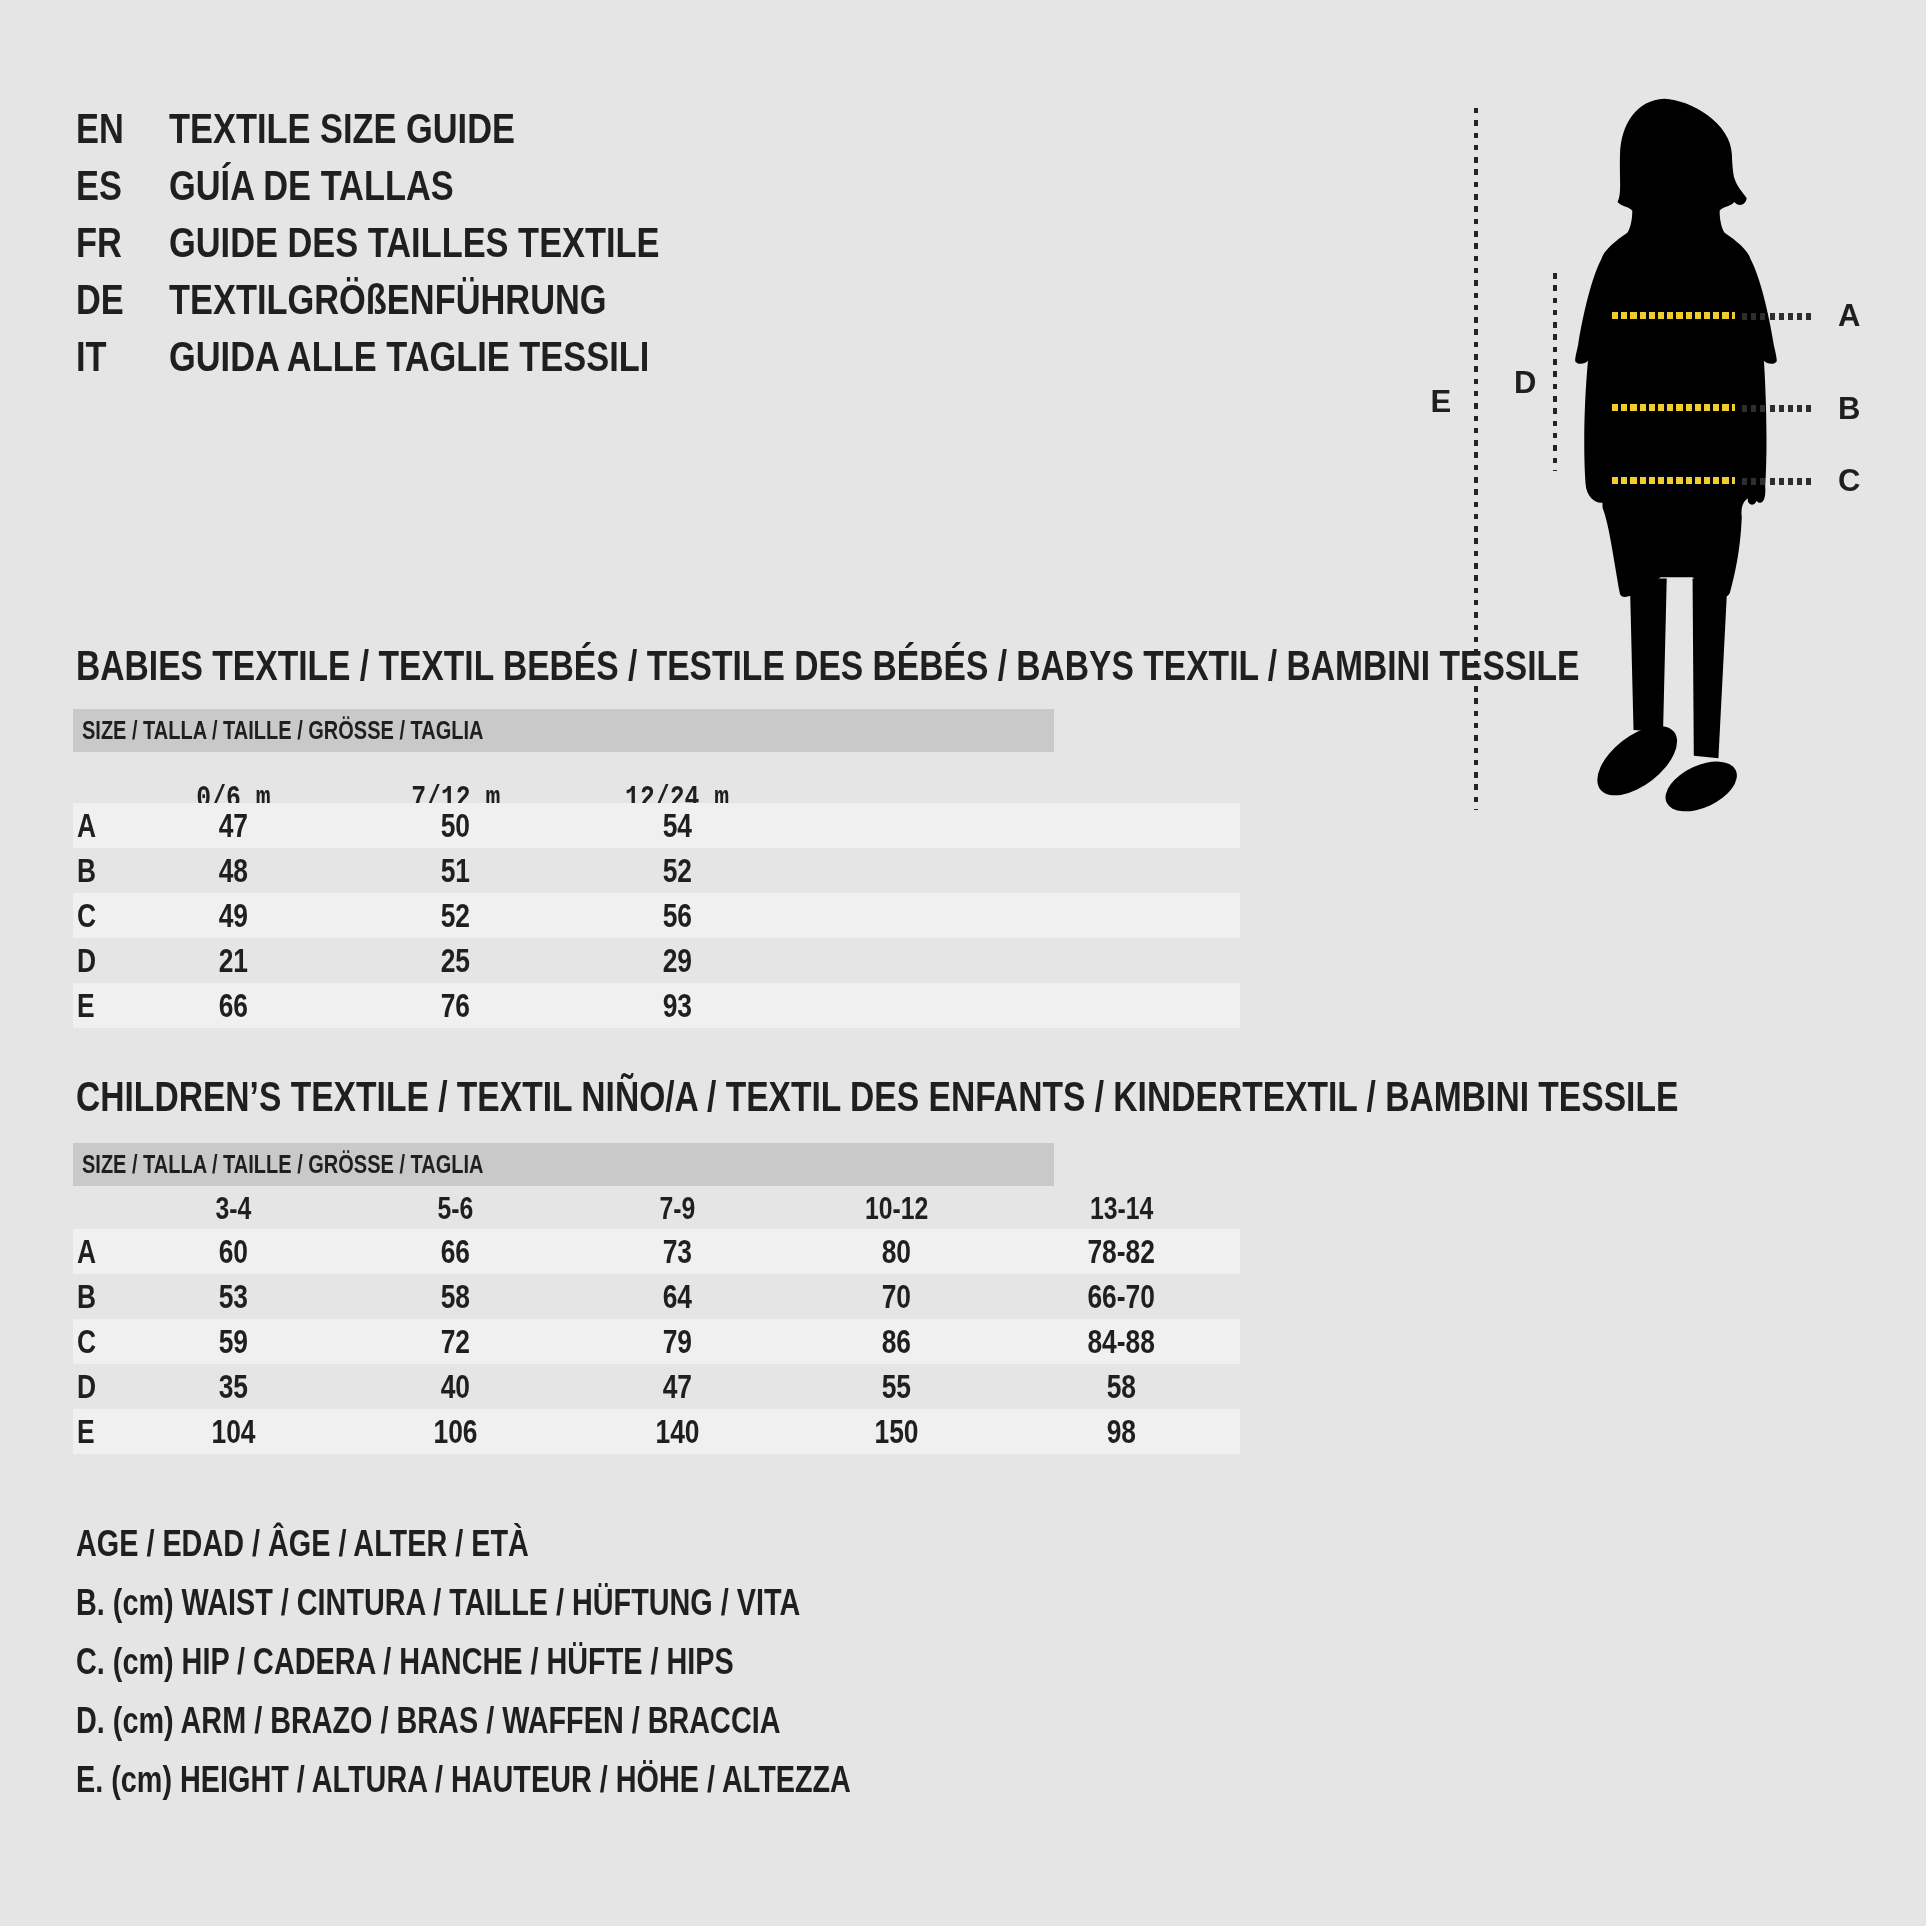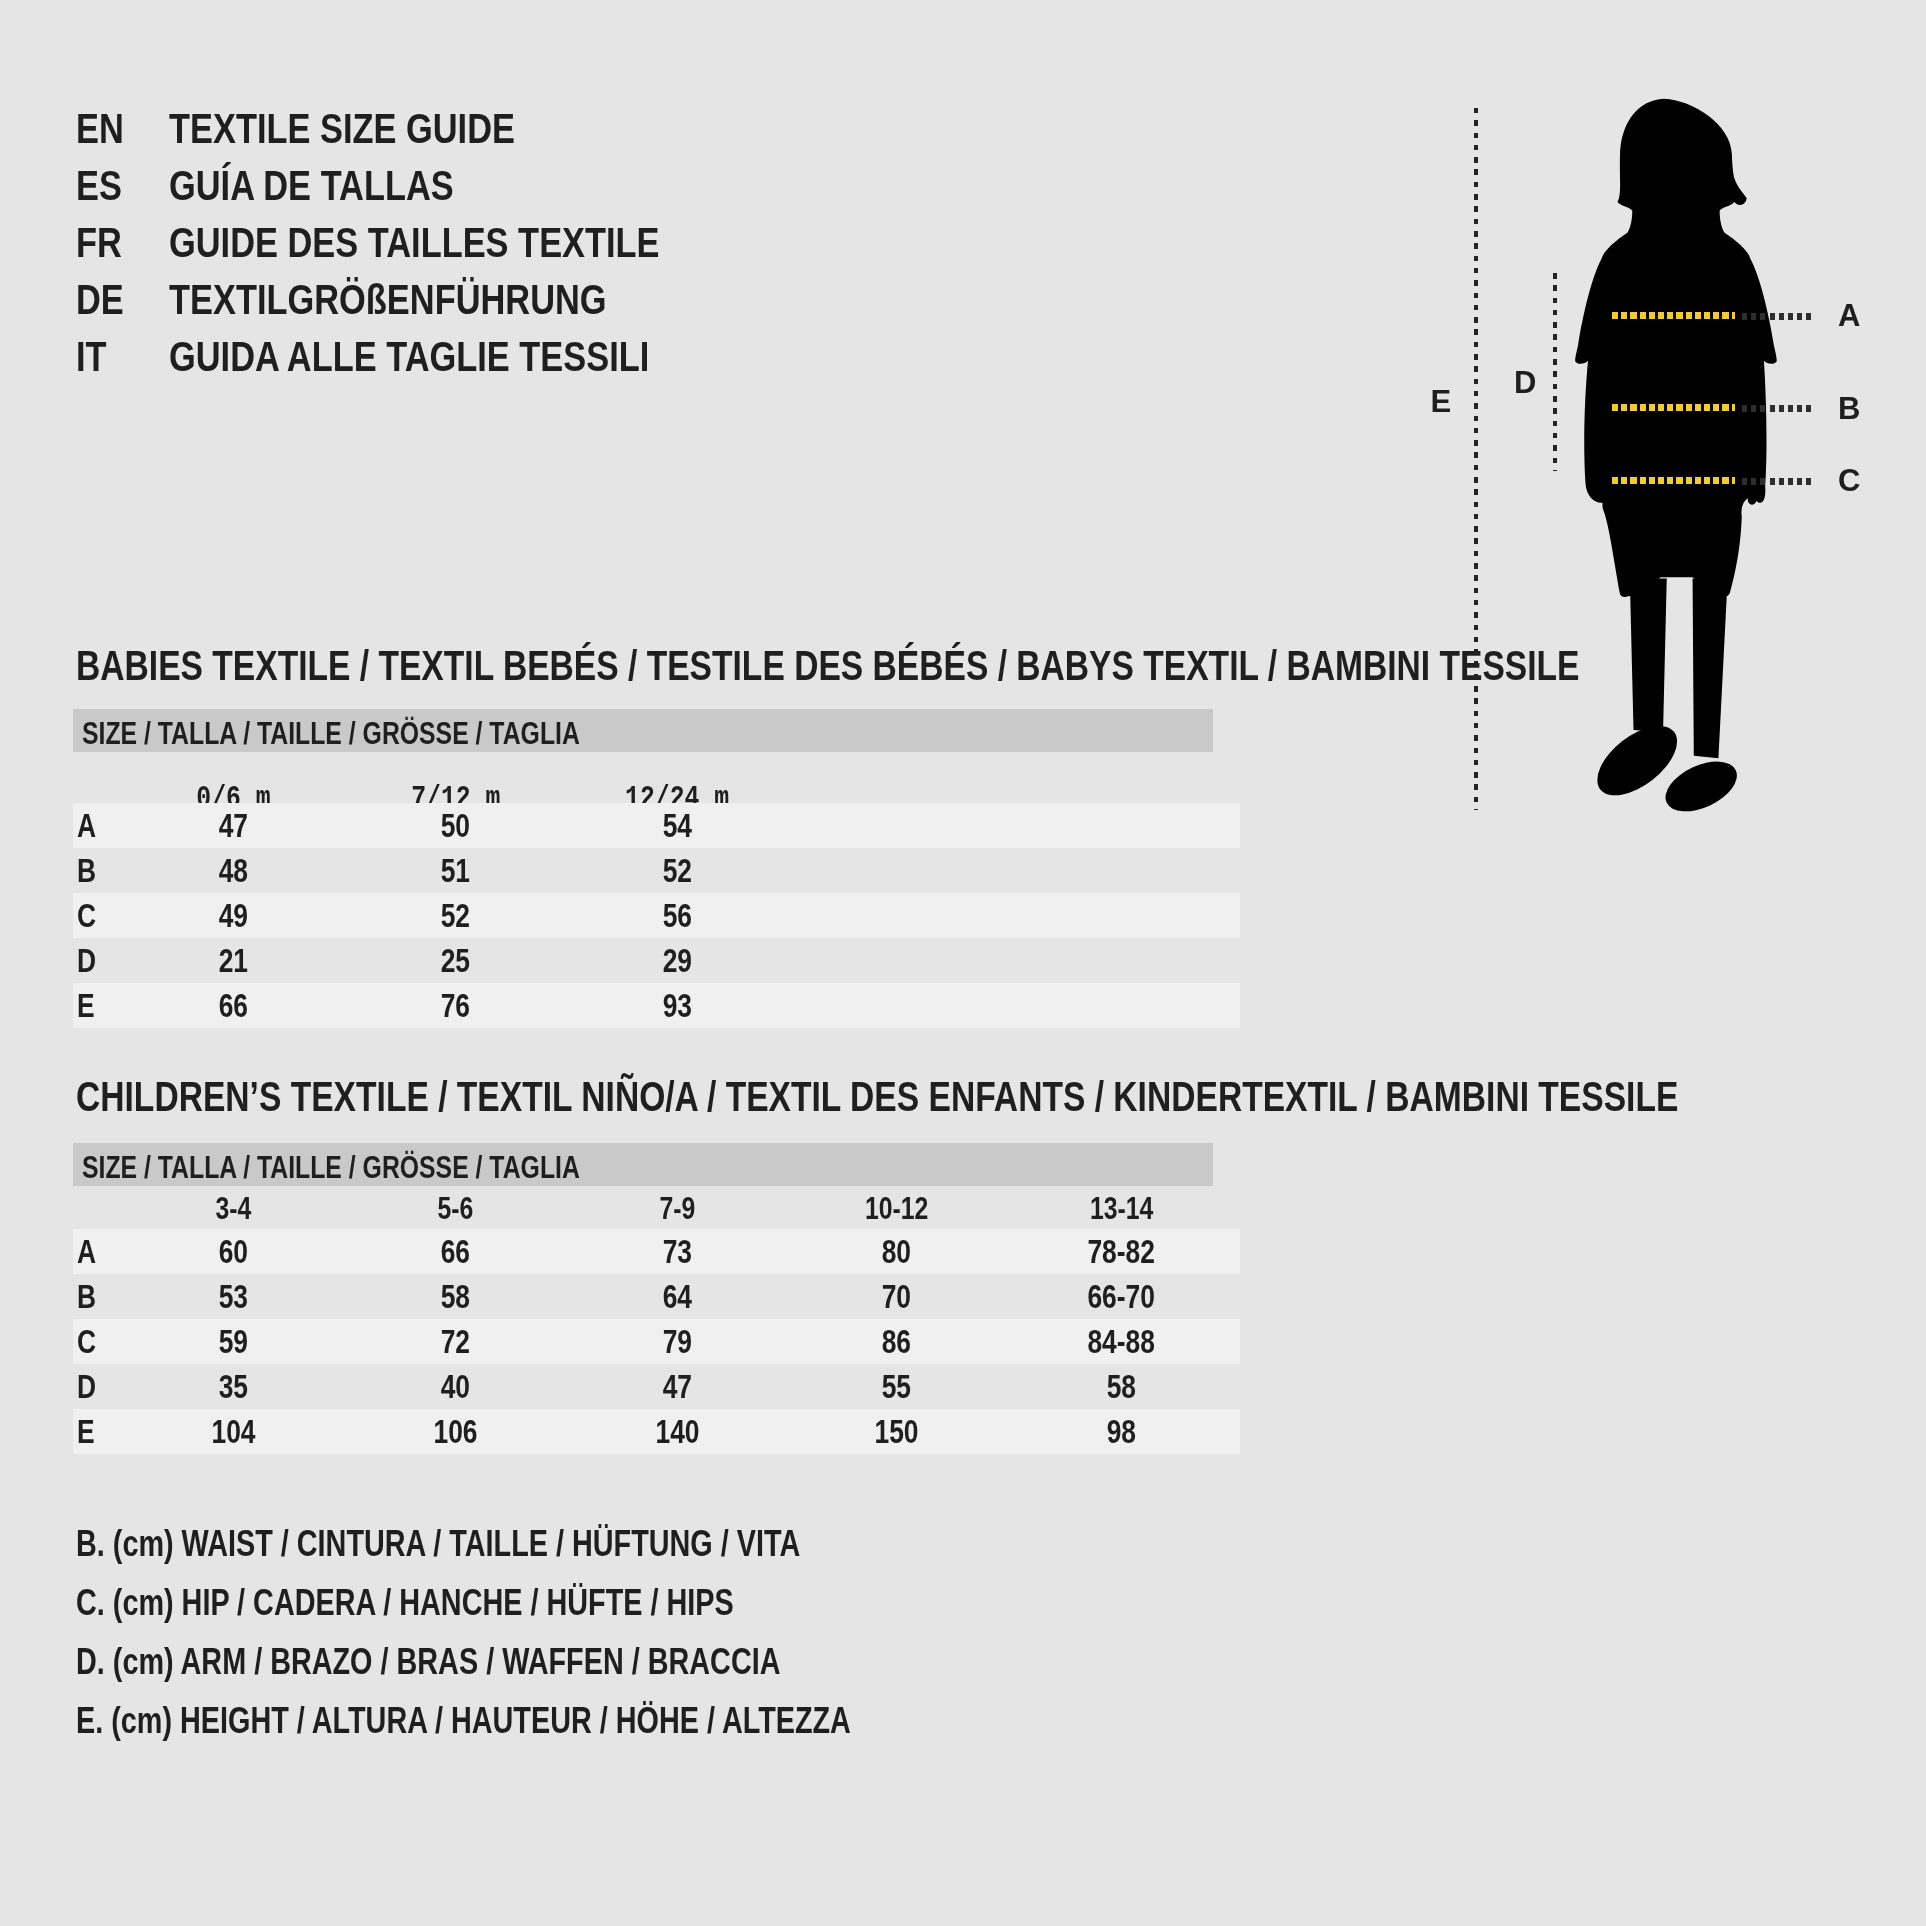--- a/index.html
+++ b/index.html
@@ -9,22 +9,22 @@
   
   .cx{display:inline-block;transform:scaleX(.8);transform-origin:0 50%;white-space:nowrap;}
   .cxc{transform-origin:50% 50%;}
   
   #langs{left:76px;top:100px;}
   .lang-row{height:57px;display:flex;align-items:center;font-size:43px;font-weight:700;}
   .lang-code{width:93px;flex:0 0 93px;}
   
   .h{left:76px;font-size:42px;font-weight:700;line-height:1;}
   
-  .sizebar{left:73px;width:1140px;height:43px;background:#c9c9c9;display:flex;align-items:flex-end;
-           padding-left:8.6px;box-sizing:border-box;font-size:31px;font-weight:700;}
+  .sizebar{left:73px;width:981px;height:43px;background:#c9c9c9;display:flex;align-items:center;
+           padding-left:8.6px;box-sizing:border-box;font-size:25px;font-weight:700;}
   
   .trow{left:73px;width:1167px;height:45px;display:flex;align-items:center;
         font-size:33px;font-weight:700;}
   .thead{height:41px;font-size:31px;}
   .alt{background:#f0f0f0;}
   .cell{text-align:center;}
   .lab{width:68px;flex:0 0 68px;text-align:left;padding-left:3.7px;box-sizing:border-box;}
   .w300{width:185px;flex:0 0 185px;}
   .w420{width:259px;flex:0 0 259px;}
   .w410{width:253px;flex:0 0 253px;}
@@ -235,20 +235,23 @@
     <div class="cell lab"><span class="cx">E</span></div>
     <div class="cell w300"><span class="cx cxc">104</span></div>
     <div class="cell w420"><span class="cx cxc">106</span></div>
     <div class="cell w300"><span class="cx cxc">140</span></div>
     <div class="cell w410"><span class="cx cxc">150</span></div>
     <div class="cell w320"><span class="cx cxc">98</span></div>
   </div>
 
   <div id="legend" class="abs">
     <div class="leg-row">
+        <span class="cx">AGE / EDAD / ÂGE / ALTER / ETÀ</span>
+      </div>
+    <div class="leg-row">
         <span class="cx">B. (cm) WAIST / CINTURA / TAILLE / HÜFTUNG / VITA</span>
       </div>
     <div class="leg-row">
         <span class="cx">C. (cm) HIP / CADERA / HANCHE / HÜFTE / HIPS</span>
       </div>
     <div class="leg-row">
         <span class="cx">D. (cm) ARM / BRAZO / BRAS / WAFFEN / BRACCIA</span>
       </div>
     <div class="leg-row">
         <span class="cx">E. (cm) HEIGHT / ALTURA / HAUTEUR / HÖHE / ALTEZZA</span>

